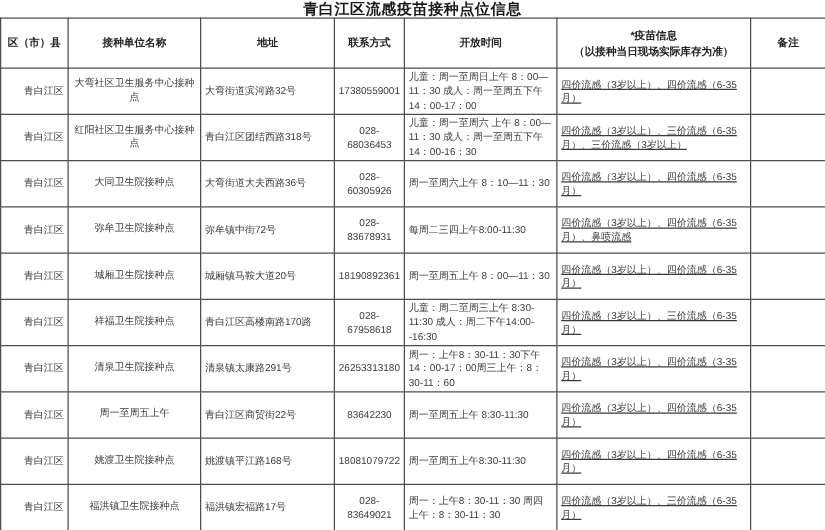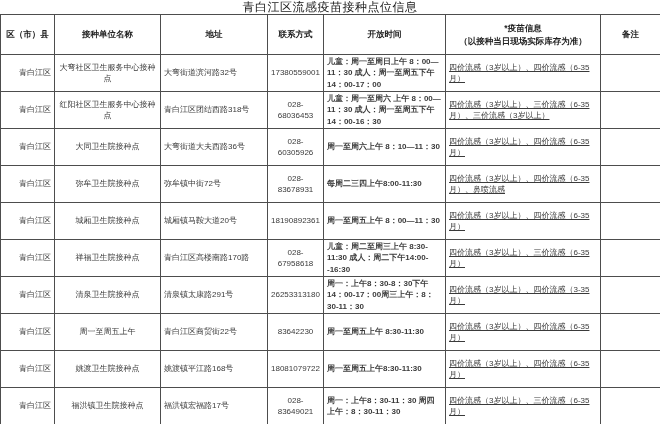--- a/index.html
+++ b/index.html
@@ -13,21 +13,21 @@
     height: 424px;
     background: #ffffff;
     overflow: hidden;
     box-sizing: border-box;
   }
   .title {
     height: 14px;
     line-height: 14px;
     text-align: center;
     font-size: 12px;
-    font-weight: normal;
+    font-weight: bold;
     color: #1a1a1a;
     letter-spacing: 0.5px;
   }
   table.points {
     width: 660px;
     table-layout: fixed;
     border-collapse: collapse;
     box-sizing: border-box;
   }
   table.points th, table.points td {
@@ -50,21 +50,21 @@
   table.points td {
     font-size: 8px;
     line-height: 1.4;
     height: 37px;
     padding: 1px 3px;
   }
   td.c-district { text-align: right; }
   td.c-unit     { text-align: center; font-family: Liberation Mono, monospace; }
   td.c-addr     { text-align: left; }
   td.c-phone    { text-align: center; }
-  td.c-hours    { text-align: left; font-weight: bold; }
+  td.c-hours    { text-align: left; }
   td.c-vaccine  { text-align: left; text-decoration: underline; }
   td.c-note     { text-align: center; }
 </style>
 </head>
 <body>
 
 <div class="page">
   <div class="title">青白江区流感疫苗接种点位信息</div>
   <table class="points">
     <colgroup>
@@ -147,21 +147,21 @@
     <td class="c-hours">儿童：周二至周三上午 8:30-11:30 成人：周二下午14:00--16:30</td>
     <td class="c-vaccine">四价流感（3岁以上）、三价流感（6-35月）</td>
     <td class="c-note"></td>
   </tr>
 
   <tr>
     <td class="c-district">青白江区</td>
     <td class="c-unit">清泉卫生院接种点</td>
     <td class="c-addr">清泉镇太康路291号</td>
     <td class="c-phone">26253313180</td>
-    <td class="c-hours">周一：上午8：30-8：30下午14：00-17：00周三上午：8：30-11：30</td>
+    <td class="c-hours">周一：上午8：30-11：30下午14：00-17：00周三上午：8：30-11：60</td>
     <td class="c-vaccine">四价流感（3岁以上）、四价流感（3-35月）</td>
     <td class="c-note"></td>
   </tr>
 
   <tr>
     <td class="c-district">青白江区</td>
     <td class="c-unit">周一至周五上午</td>
     <td class="c-addr">青白江区商贸街22号</td>
     <td class="c-phone">83642230</td>
     <td class="c-hours">周一至周五上午 8:30-11:30</td>

